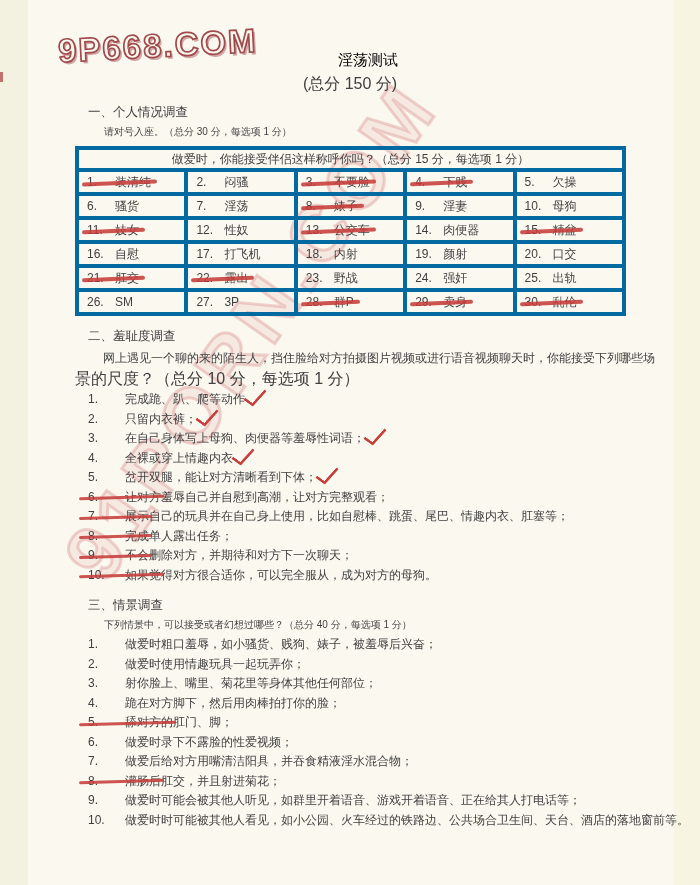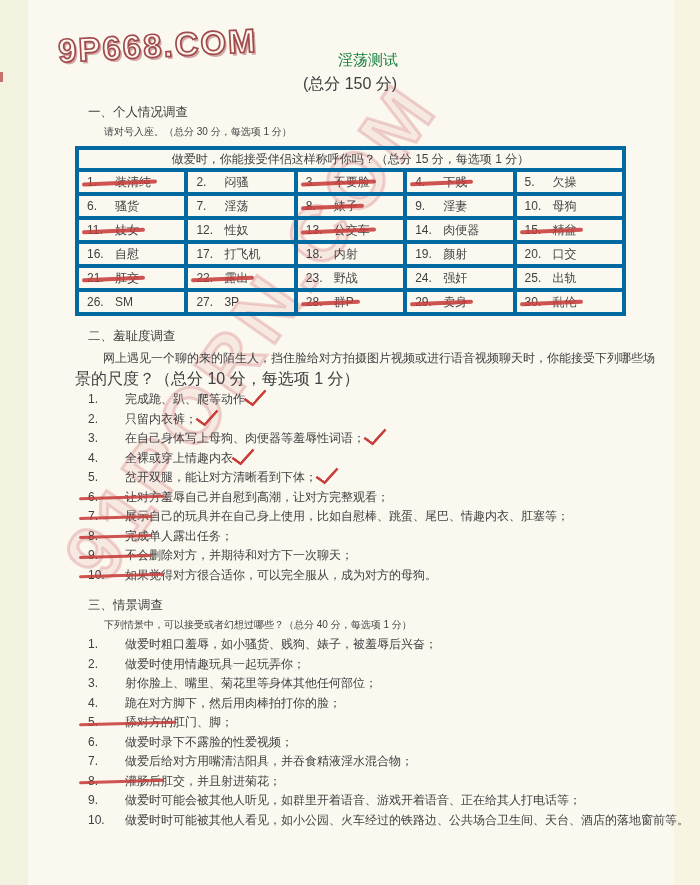--- a/index.html
+++ b/index.html
@@ -23,21 +23,21 @@
   .top-watermark{
     position:absolute;left:58px;top:27px;z-index:3;
     font-size:33px;font-weight:bold;letter-spacing:2px;
     color:#fcf7ef;
     -webkit-text-stroke:1.7px #a04a4c;
     text-shadow:2px 2.5px 0 rgba(160,74,76,0.45);
     transform:rotate(-3deg);
   }
 
   .doc{position:relative;z-index:1;width:700px;}
-  .title{padding-top:51px;text-align:center;font-size:15px;line-height:17px;color:#15803d;margin-left:36px;}
+  .title{padding-top:51px;text-align:center;font-size:15px;line-height:17px;color:#000000;margin-left:36px;}
   .subtitle{margin-top:7px;text-align:center;font-size:16px;line-height:17px;}
   .sec-head{margin:12px 0 0 88px;font-size:12.5px;line-height:16px;}
   .sec-instr{margin:4px 0 0 104px;font-size:10px;line-height:16px;}
 
   table{margin:6px 0 0 75px;width:551px;border-collapse:collapse;table-layout:fixed;font-size:12px;background:transparent;}
   td{border:4px solid #0369a1;height:20px;padding:0 0 0 8px;white-space:nowrap;overflow:visible;}
   td.th{text-align:center;height:18px;padding:0;}
   .cl{display:inline-flex;align-items:center;}
   .cn{display:inline-block;min-width:28px;}
 

